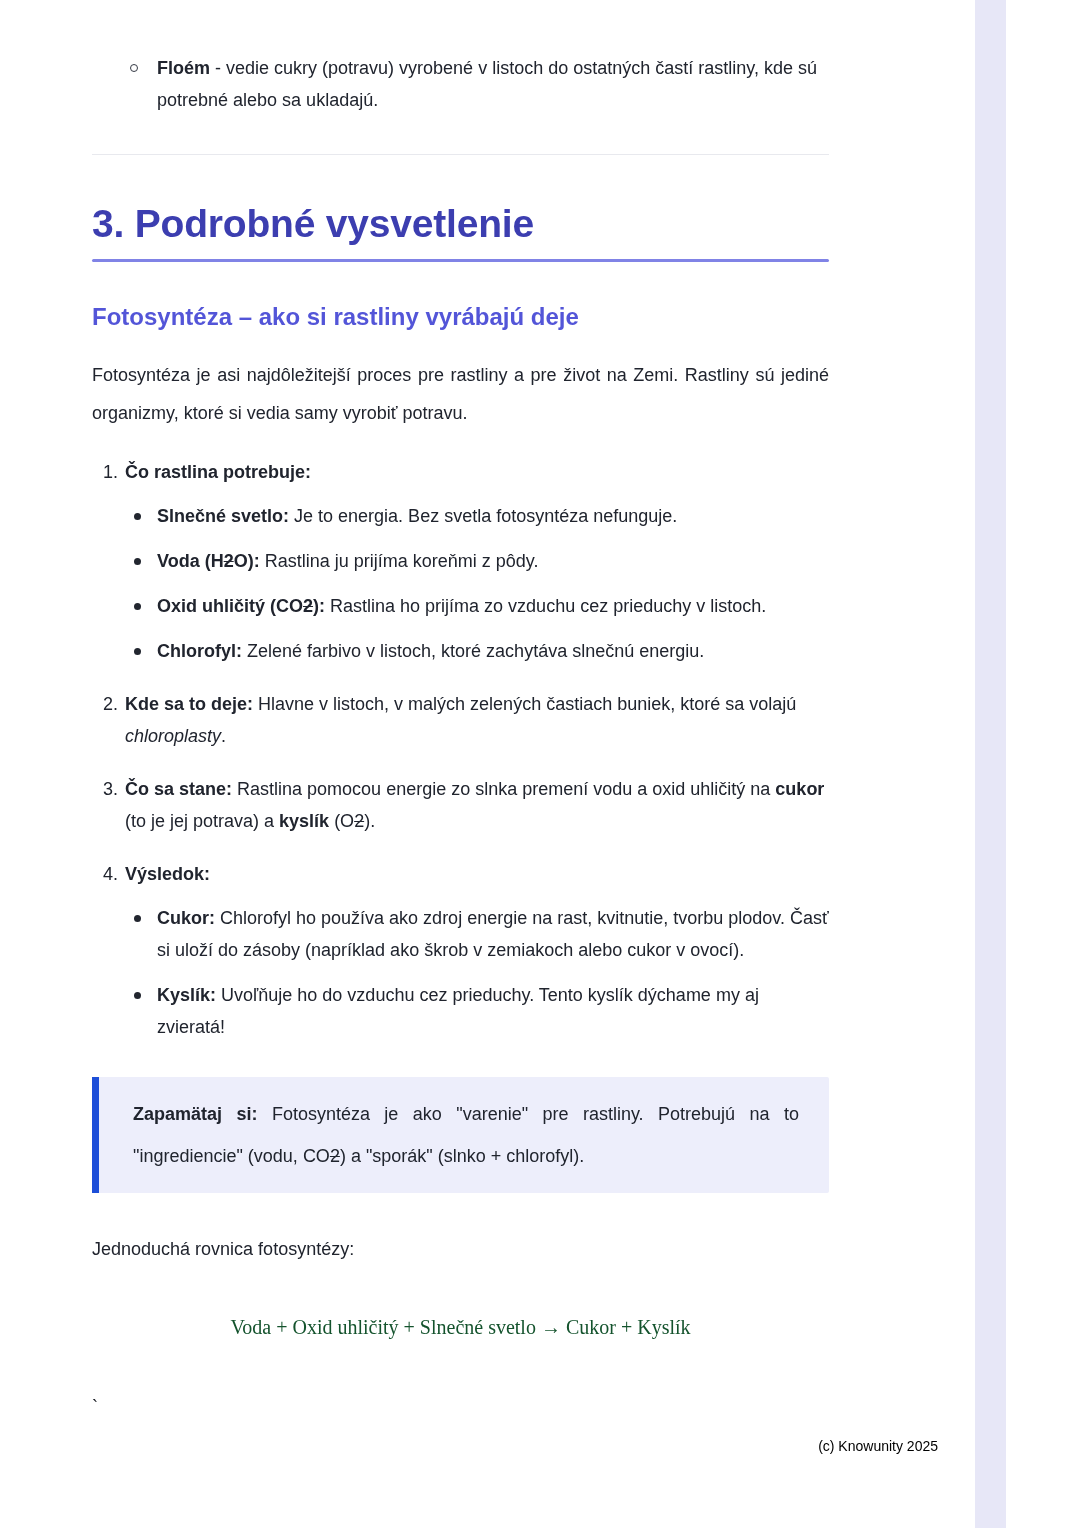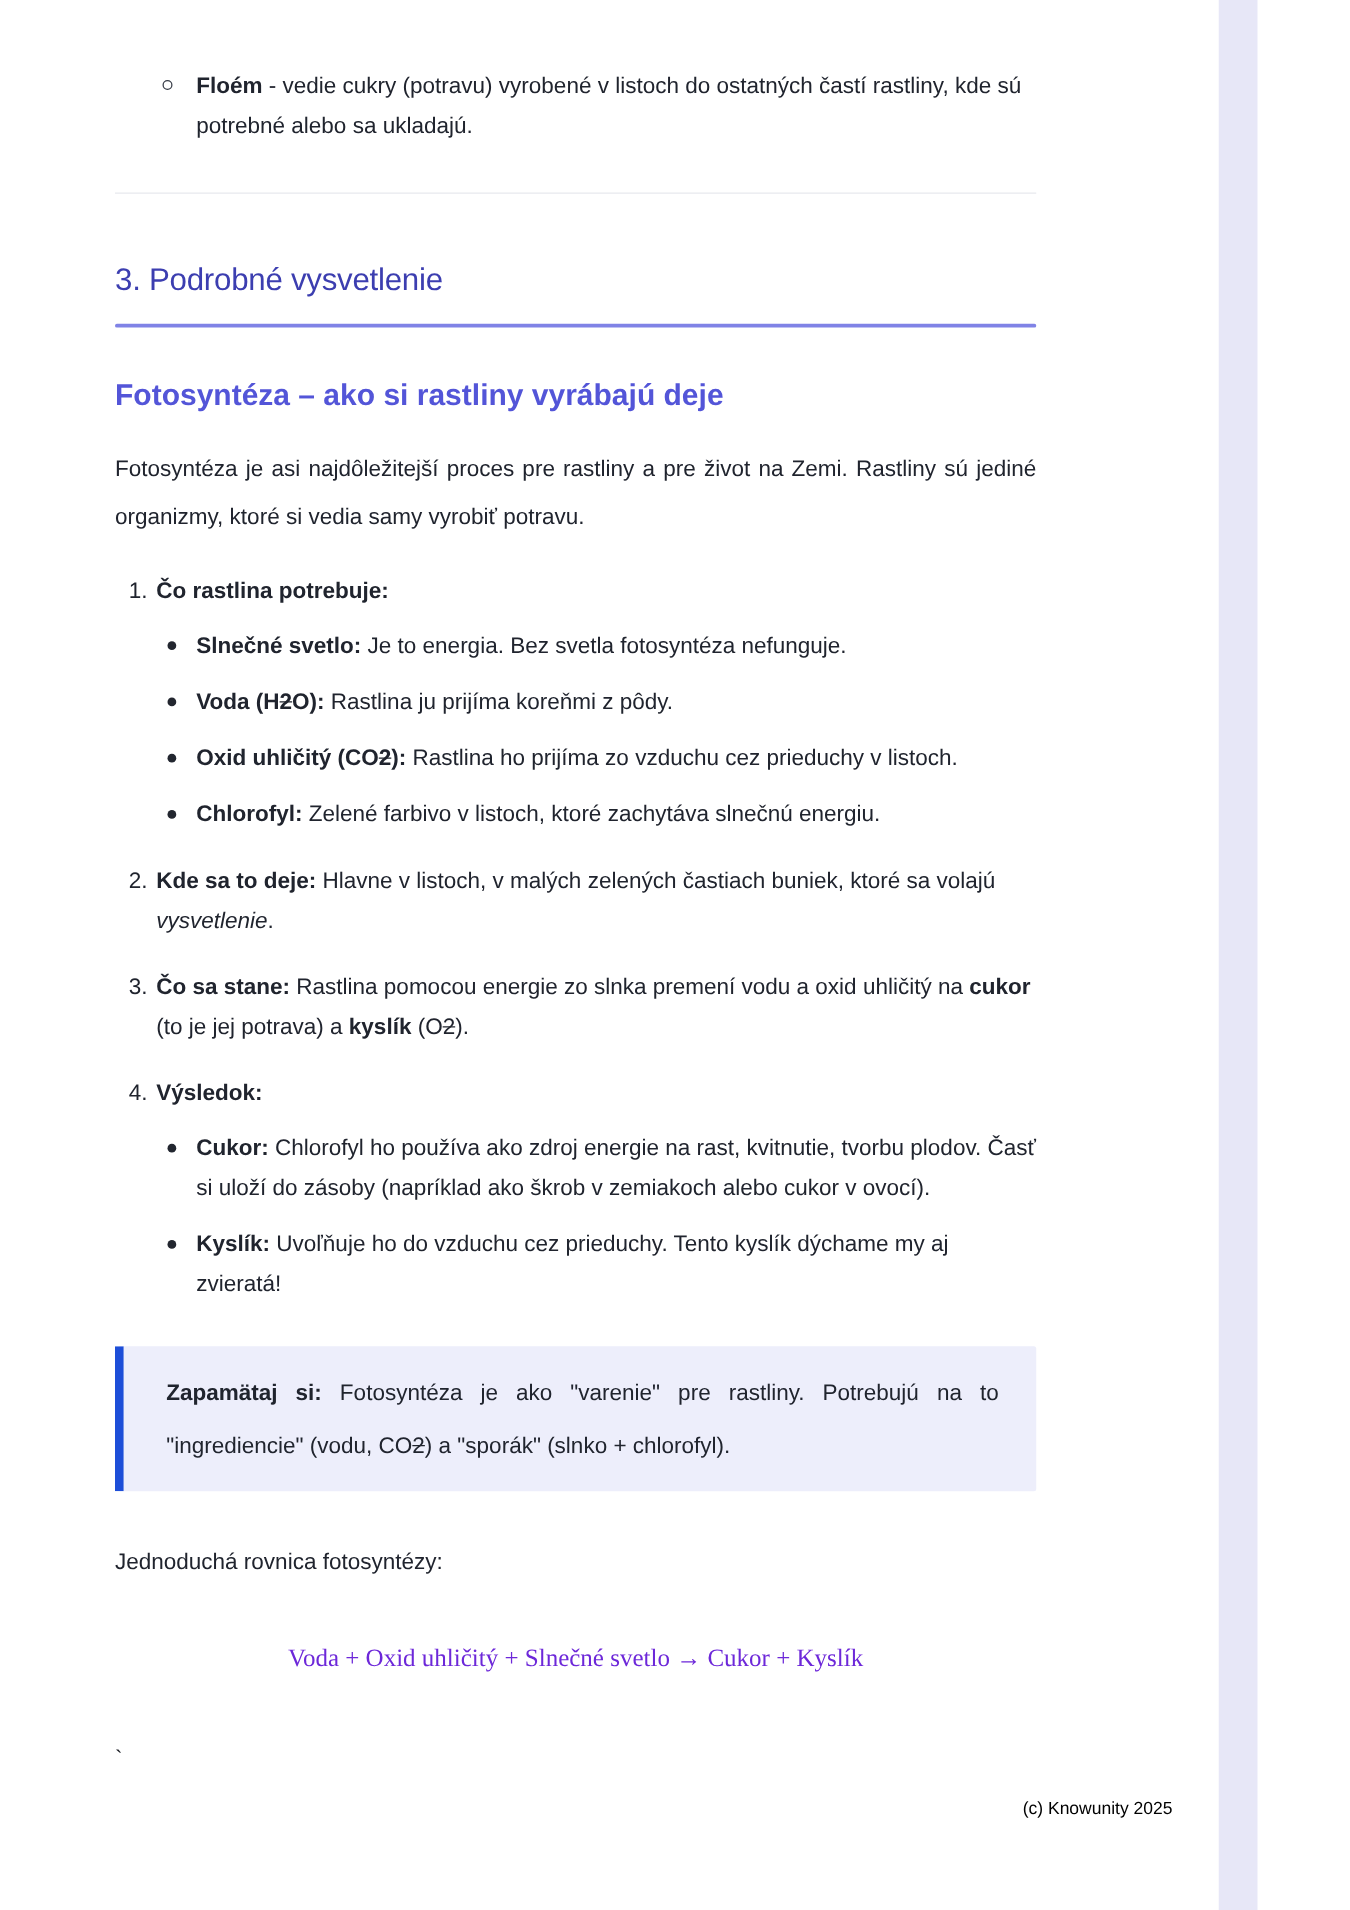--- a/index.html
+++ b/index.html
@@ -64,23 +64,23 @@
   }
 
   hr.divider {
     border: none;
     border-top: 1px solid #e8e9ee;
     margin: 38px 0 0 0;
   }
 
   h1.section-heading {
     margin: 48px 0 0 0;
-    font-size: 25px;
+    font-size: 39px;
     line-height: 42px;
-    font-weight: 400;
+    font-weight: 700;
     color: #3c3eb0;
     letter-spacing: -0.2px;
   }
   .purple-rule {
     margin-top: 14px;
     width: 100%;
     height: 3px;
     background: #8083e6;
     border-radius: 2px;
   }
@@ -114,21 +114,21 @@
     text-align: justify;
     border-radius: 0 2px 2px 0;
   }
 
   p.eq-lead { margin: 40px 0 0 0; }
   .formula {
     margin-top: 46px;
     text-align: center;
     font-family: "Liberation Serif", serif;
     font-size: 20px;
-    color: #6d28d9;
+    color: #14532d;
   }
   .stray {
     margin-top: 48px;
     font-size: 18px;
     color: #15181f;
   }
   .footer {
     position: absolute;
     top: 1438px;
     right: 68px;
@@ -183,21 +183,21 @@
           </div>
           <div class="sub-item">
             <span class="marker dot"></span>
             <div class="rich"><span class="b">Chlorofyl:</span><span> Zelené farbivo v listoch, ktoré zachytáva slnečnú energiu.</span></div>
           </div>
         </div>
       </div>
 
       <div class="num-item">
         <span class="num">2.</span>
-        <div class="rich"><span class="b">Kde sa to deje:</span><span> Hlavne v listoch, v malých zelených častiach buniek, ktoré sa volajú </span><span class="i">vysvetlenie</span><span>.</span></div>
+        <div class="rich"><span class="b">Kde sa to deje:</span><span> Hlavne v listoch, v malých zelených častiach buniek, ktoré sa volajú </span><span class="i">chloroplasty</span><span>.</span></div>
       </div>
 
       <div class="num-item">
         <span class="num">3.</span>
         <div class="rich"><span class="b">Čo sa stane:</span><span> Rastlina pomocou energie zo slnka premení vodu a oxid uhličitý na </span><span class="b">cukor</span><span> (to je jej potrava) a </span><span class="b">kyslík</span><span> (O</span><span class="strike">2</span><span>).</span></div>
       </div>
 
       <div class="num-item">
         <span class="num">4.</span>
         <div class="rich"><span class="b">Výsledok:</span></div>

